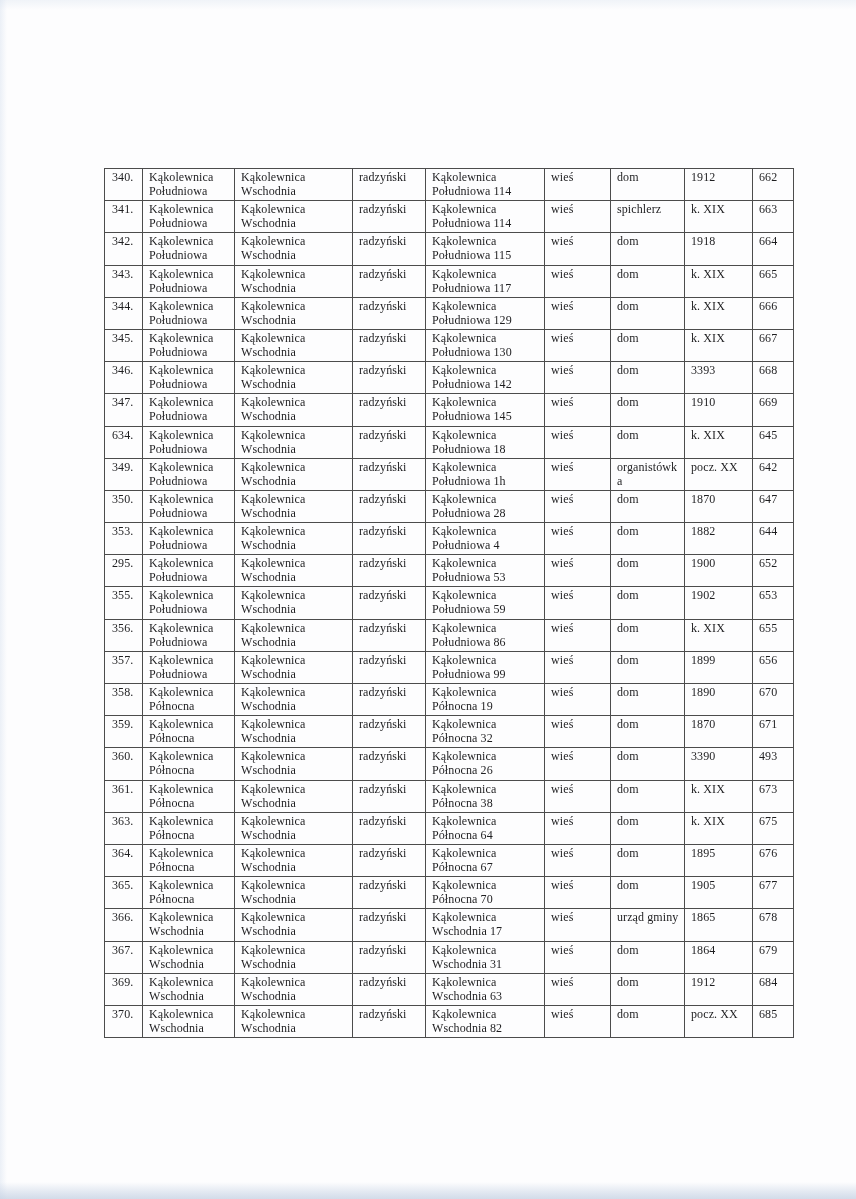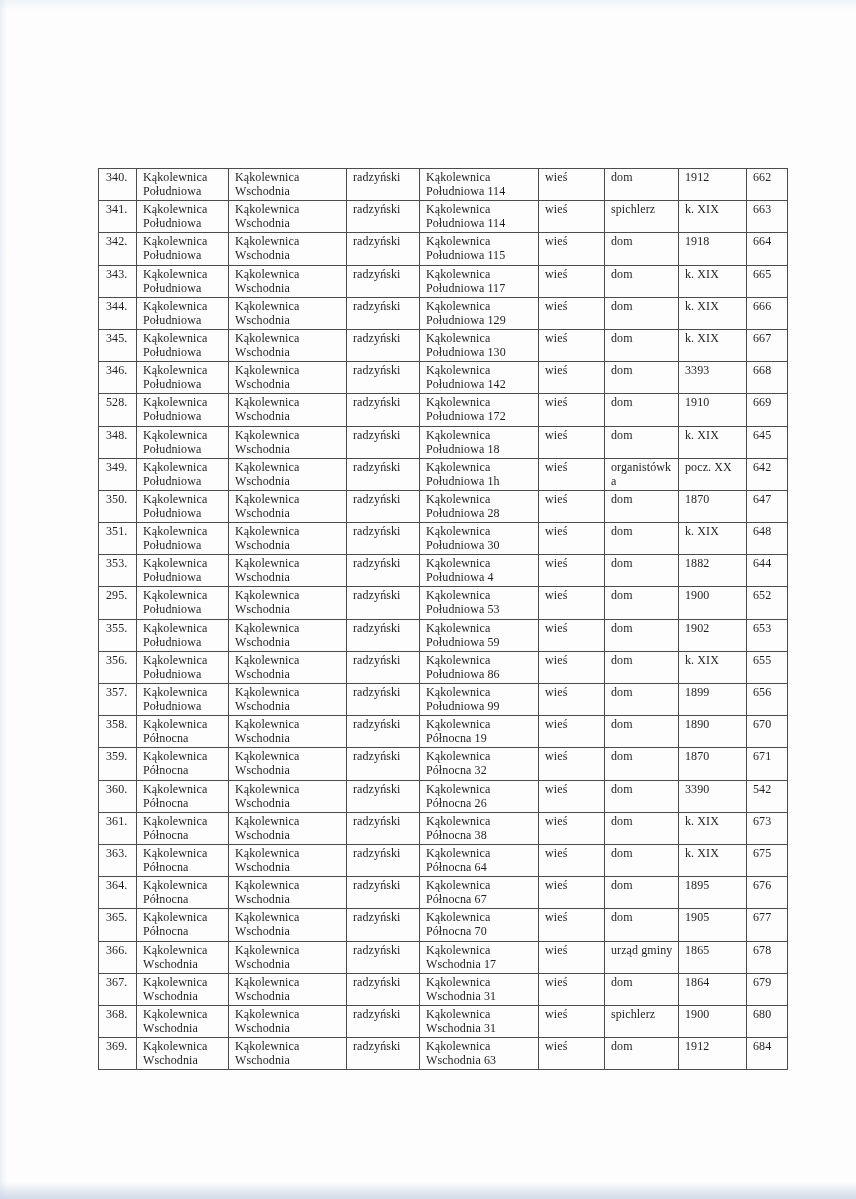--- a/index.html
+++ b/index.html
@@ -31,21 +31,21 @@
   }
   .scan-bottom-edge {
     position: absolute;
     left: 0; bottom: 0;
     width: 856px; height: 17px;
     background: linear-gradient(to bottom, rgba(205,215,231,0) 0%, rgba(203,214,230,0.5) 55%, rgba(196,208,226,0.75) 100%);
     pointer-events: none;
   }
   .register-table {
     position: absolute;
-    left: 98px;
+    left: 104px;
     top: 168px;
     width: 689px;
     border-collapse: collapse;
     table-layout: fixed;
   }
   .register-table td {
     border: 1px solid #4c4c4c;
     vertical-align: top;
     padding: 1px 4px 1px 6px;
     height: 29.2px;
@@ -150,32 +150,32 @@
         <td class="cell-locality">Kąkolewnica Południowa</td>
         <td class="cell-commune">Kąkolewnica Wschodnia</td>
         <td class="cell-district">radzyński</td>
         <td class="cell-address">Kąkolewnica Południowa 142</td>
         <td class="cell-type">wieś</td>
         <td class="cell-object">dom</td>
         <td class="cell-dating">3393</td>
         <td class="cell-id">668</td>
       </tr>
       <tr>
-        <td class="cell-no">528.</td>
-        <td class="cell-locality">Kąkolewnica Południowa</td>
-        <td class="cell-commune">Kąkolewnica Wschodnia</td>
-        <td class="cell-district">radzyński</td>
-        <td class="cell-address">Kąkolewnica Południowa 172</td>
+        <td class="cell-no">347.</td>
+        <td class="cell-locality">Kąkolewnica Południowa</td>
+        <td class="cell-commune">Kąkolewnica Wschodnia</td>
+        <td class="cell-district">radzyński</td>
+        <td class="cell-address">Kąkolewnica Południowa 145</td>
         <td class="cell-type">wieś</td>
         <td class="cell-object">dom</td>
         <td class="cell-dating">1910</td>
         <td class="cell-id">669</td>
       </tr>
       <tr>
-        <td class="cell-no">348.</td>
+        <td class="cell-no">634.</td>
         <td class="cell-locality">Kąkolewnica Południowa</td>
         <td class="cell-commune">Kąkolewnica Wschodnia</td>
         <td class="cell-district">radzyński</td>
         <td class="cell-address">Kąkolewnica Południowa 18</td>
         <td class="cell-type">wieś</td>
         <td class="cell-object">dom</td>
         <td class="cell-dating">k. XIX</td>
         <td class="cell-id">645</td>
       </tr>
       <tr>
@@ -194,31 +194,20 @@
         <td class="cell-locality">Kąkolewnica Południowa</td>
         <td class="cell-commune">Kąkolewnica Wschodnia</td>
         <td class="cell-district">radzyński</td>
         <td class="cell-address">Kąkolewnica Południowa 28</td>
         <td class="cell-type">wieś</td>
         <td class="cell-object">dom</td>
         <td class="cell-dating">1870</td>
         <td class="cell-id">647</td>
       </tr>
       <tr>
-        <td class="cell-no">351.</td>
-        <td class="cell-locality">Kąkolewnica Południowa</td>
-        <td class="cell-commune">Kąkolewnica Wschodnia</td>
-        <td class="cell-district">radzyński</td>
-        <td class="cell-address">Kąkolewnica Południowa 30</td>
-        <td class="cell-type">wieś</td>
-        <td class="cell-object">dom</td>
-        <td class="cell-dating">k. XIX</td>
-        <td class="cell-id">648</td>
-      </tr>
-      <tr>
         <td class="cell-no">353.</td>
         <td class="cell-locality">Kąkolewnica Południowa</td>
         <td class="cell-commune">Kąkolewnica Wschodnia</td>
         <td class="cell-district">radzyński</td>
         <td class="cell-address">Kąkolewnica Południowa 4</td>
         <td class="cell-type">wieś</td>
         <td class="cell-object">dom</td>
         <td class="cell-dating">1882</td>
         <td class="cell-id">644</td>
       </tr>
@@ -290,21 +279,21 @@
       </tr>
       <tr>
         <td class="cell-no">360.</td>
         <td class="cell-locality">Kąkolewnica Północna</td>
         <td class="cell-commune">Kąkolewnica Wschodnia</td>
         <td class="cell-district">radzyński</td>
         <td class="cell-address">Kąkolewnica Północna 26</td>
         <td class="cell-type">wieś</td>
         <td class="cell-object">dom</td>
         <td class="cell-dating">3390</td>
-        <td class="cell-id">542</td>
+        <td class="cell-id">493</td>
       </tr>
       <tr>
         <td class="cell-no">361.</td>
         <td class="cell-locality">Kąkolewnica Północna</td>
         <td class="cell-commune">Kąkolewnica Wschodnia</td>
         <td class="cell-district">radzyński</td>
         <td class="cell-address">Kąkolewnica Północna 38</td>
         <td class="cell-type">wieś</td>
         <td class="cell-object">dom</td>
         <td class="cell-dating">k. XIX</td>
@@ -359,37 +348,37 @@
         <td class="cell-locality">Kąkolewnica Wschodnia</td>
         <td class="cell-commune">Kąkolewnica Wschodnia</td>
         <td class="cell-district">radzyński</td>
         <td class="cell-address">Kąkolewnica Wschodnia 31</td>
         <td class="cell-type">wieś</td>
         <td class="cell-object">dom</td>
         <td class="cell-dating">1864</td>
         <td class="cell-id">679</td>
       </tr>
       <tr>
-        <td class="cell-no">368.</td>
-        <td class="cell-locality">Kąkolewnica Wschodnia</td>
-        <td class="cell-commune">Kąkolewnica Wschodnia</td>
-        <td class="cell-district">radzyński</td>
-        <td class="cell-address">Kąkolewnica Wschodnia 31</td>
-        <td class="cell-type">wieś</td>
-        <td class="cell-object">spichlerz</td>
-        <td class="cell-dating">1900</td>
-        <td class="cell-id">680</td>
-      </tr>
-      <tr>
         <td class="cell-no">369.</td>
         <td class="cell-locality">Kąkolewnica Wschodnia</td>
         <td class="cell-commune">Kąkolewnica Wschodnia</td>
         <td class="cell-district">radzyński</td>
         <td class="cell-address">Kąkolewnica Wschodnia 63</td>
         <td class="cell-type">wieś</td>
         <td class="cell-object">dom</td>
         <td class="cell-dating">1912</td>
         <td class="cell-id">684</td>
+      </tr>
+      <tr>
+        <td class="cell-no">370.</td>
+        <td class="cell-locality">Kąkolewnica Wschodnia</td>
+        <td class="cell-commune">Kąkolewnica Wschodnia</td>
+        <td class="cell-district">radzyński</td>
+        <td class="cell-address">Kąkolewnica Wschodnia 82</td>
+        <td class="cell-type">wieś</td>
+        <td class="cell-object">dom</td>
+        <td class="cell-dating">pocz. XX</td>
+        <td class="cell-id">685</td>
       </tr>
     </tbody>
 </table>
 
 <div class="scan-bottom-edge"></div>
 
 </body></html>

